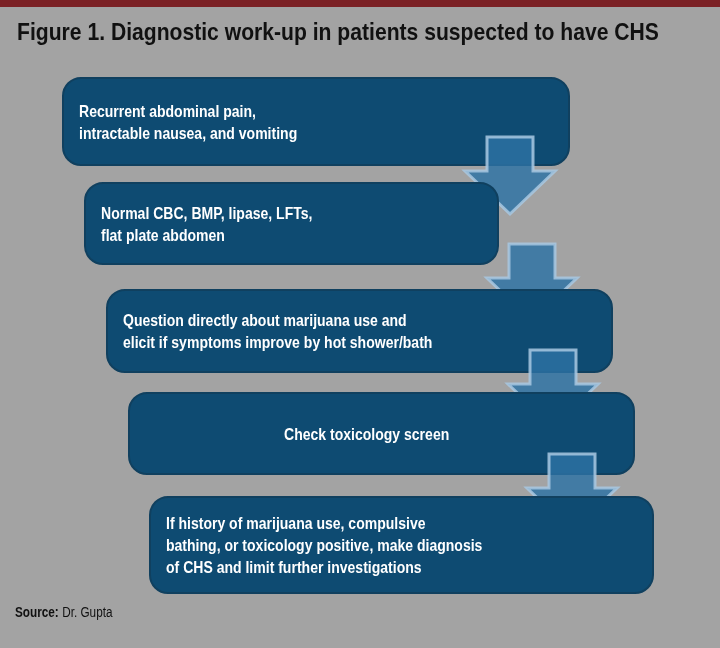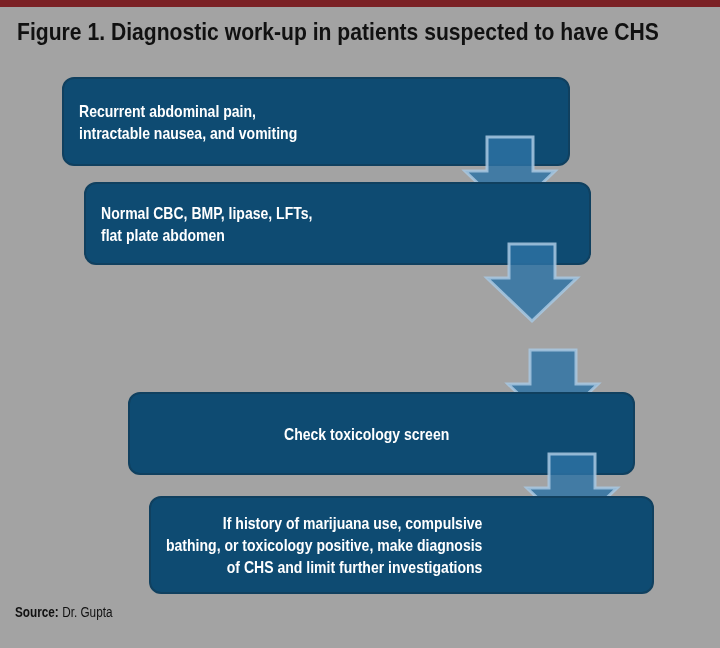--- a/index.html
+++ b/index.html
@@ -10,40 +10,40 @@
   .top-rule{
     position:absolute;left:0;top:0;width:720px;height:7px;background:#7B2125;
   }
   .fig-title{
     position:absolute;left:17px;top:18px;width:720px;margin:0;
     font-size:24px;font-weight:700;color:#111111;line-height:28px;white-space:nowrap;
   }
   .fig-title .squeeze{display:inline-block;transform:scaleX(0.88);transform-origin:left center;}
   .step{
     position:absolute;box-sizing:border-box;
-    background:#0E4B72;border:2px solid #10405F;border-radius:12px;
+    background:#0E4B72;border:2px solid #10405F;border-radius:19px;
     display:flex;align-items:center;padding-left:15px;padding-right:16px;
   }
   .step-text{
     display:inline-block;transform:scaleX(0.85);transform-origin:left center;
     color:#ffffff;font-weight:700;font-size:16.5px;line-height:22px;
     white-space:pre-line;letter-spacing:0;
   }
   .arrow{position:absolute;overflow:visible;}
   .arrow polygon{
     fill:rgba(45,115,165,0.82);
     stroke:rgba(168,200,226,0.85);
     stroke-width:3;stroke-linejoin:miter;
   }
   
   .b1{left:62px;top:77px;width:508px;height:89px;}
-  .b2{left:84px;top:182px;width:507px;height:83px;}
+  .b2{left:84px;top:182px;width:415px;height:83px;}
   .b3{left:106px;top:289px;width:507px;height:84px;}
   .b4{left:128px;top:392px;width:507px;height:83px;justify-content:center;}
-  .b5{left:149px;top:496px;width:505px;height:98px;text-align:right;}
+  .b5{left:149px;top:496px;width:505px;height:98px;}
   
   .a1{left:462px;top:135px;}
   .a2{left:484px;top:242px;}
   .a3{left:505px;top:348px;}
   .a4{left:524px;top:452px;}
   .source-line{
     position:absolute;left:15px;top:602px;font-size:14px;line-height:20px;color:#111111;
     white-space:nowrap;transform:scaleX(0.84);transform-origin:left center;
   }
   .source-line .lbl{font-weight:700;}
@@ -69,20 +69,24 @@
 
   <div class="step b2">
     <span class="step-text">Normal CBC, BMP, lipase, LFTs,
 flat plate abdomen</span>
   </div>
 
   <svg class="arrow a2" width="96" height="82" viewBox="0 0 96 82">
     <polygon points="25,2 71,2 71,36 93,36 48,79 3,36 25,36"></polygon>
   </svg>
 
+  <div class="step b3">
+    <span class="step-text">Question directly about marijuana use and
+elicit if symptoms improve by hot shower/bath</span>
+  </div>
 
   <svg class="arrow a3" width="96" height="82" viewBox="0 0 96 82">
     <polygon points="25,2 71,2 71,36 93,36 48,79 3,36 25,36"></polygon>
   </svg>
 
   <div class="step b4">
     <span class="step-text">Check toxicology screen</span>
   </div>
 
   <svg class="arrow a4" width="96" height="82" viewBox="0 0 96 82">

